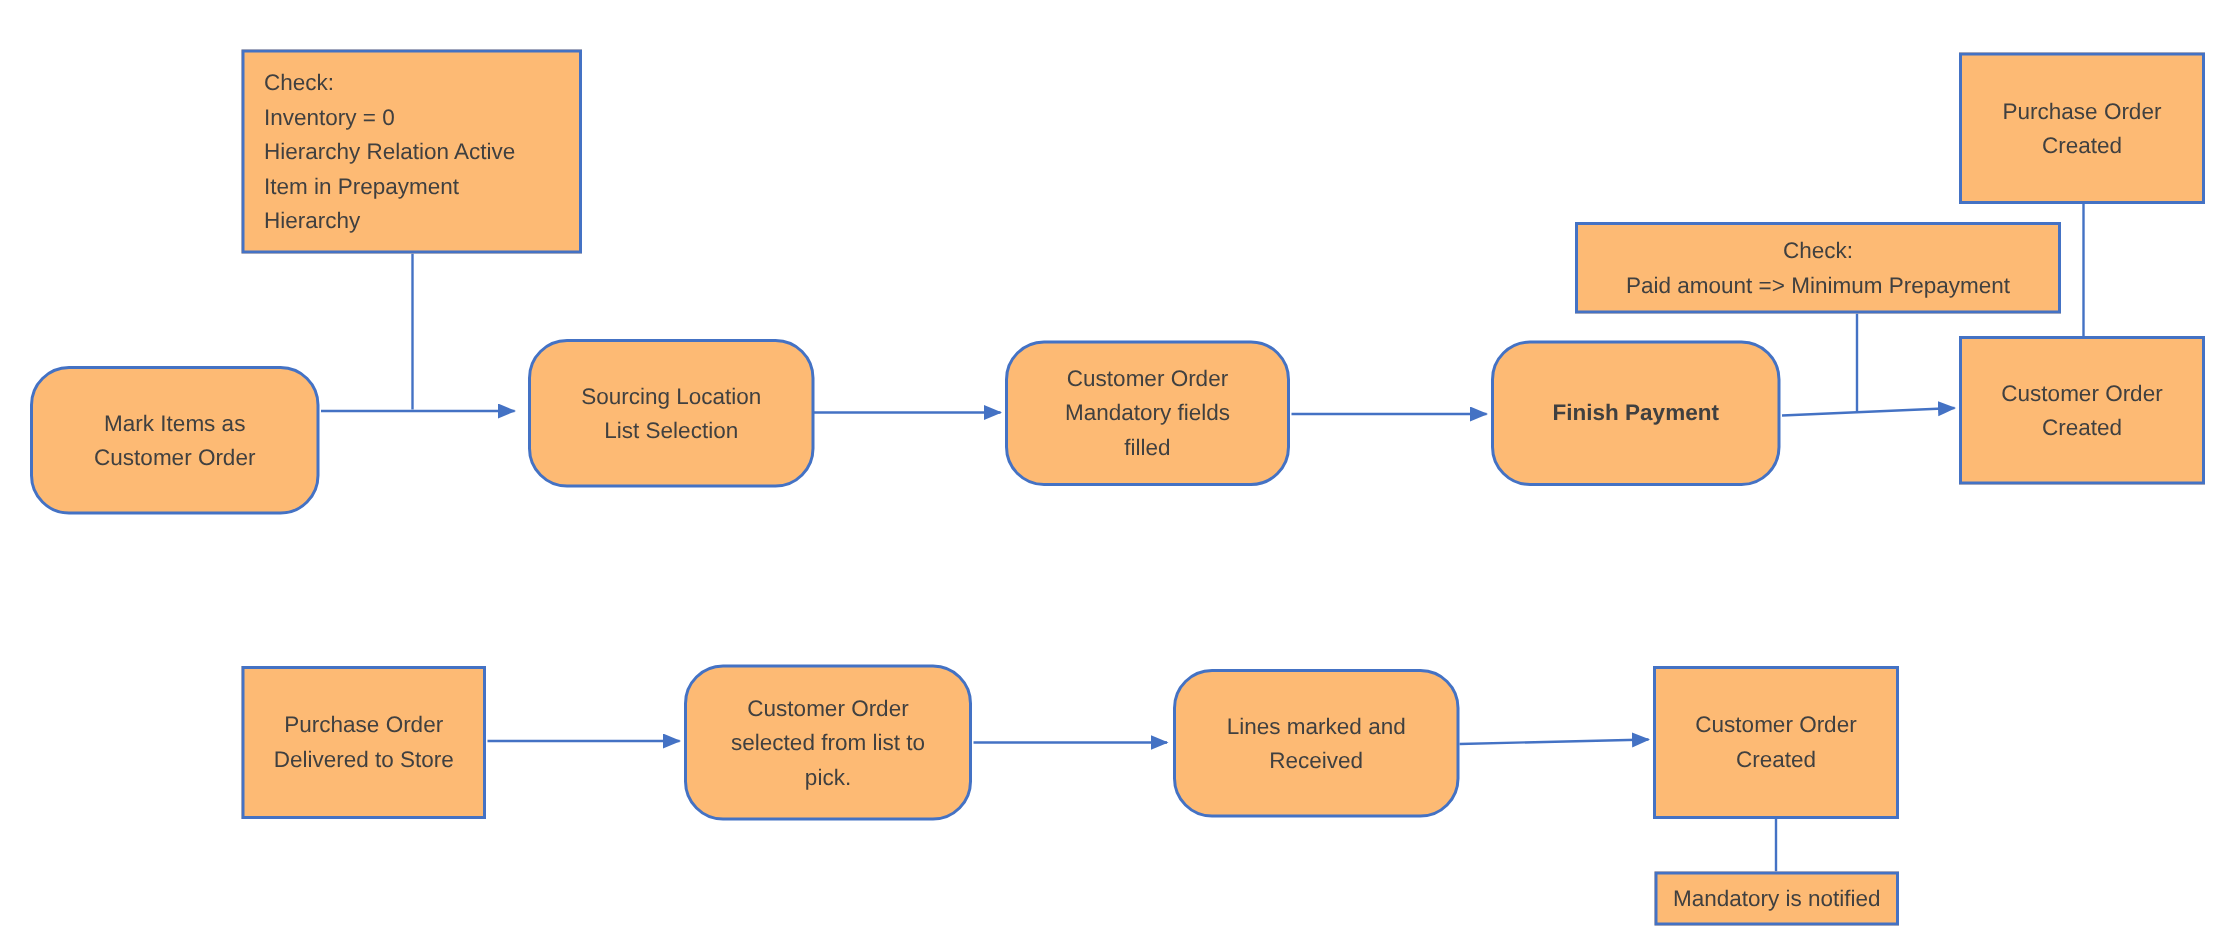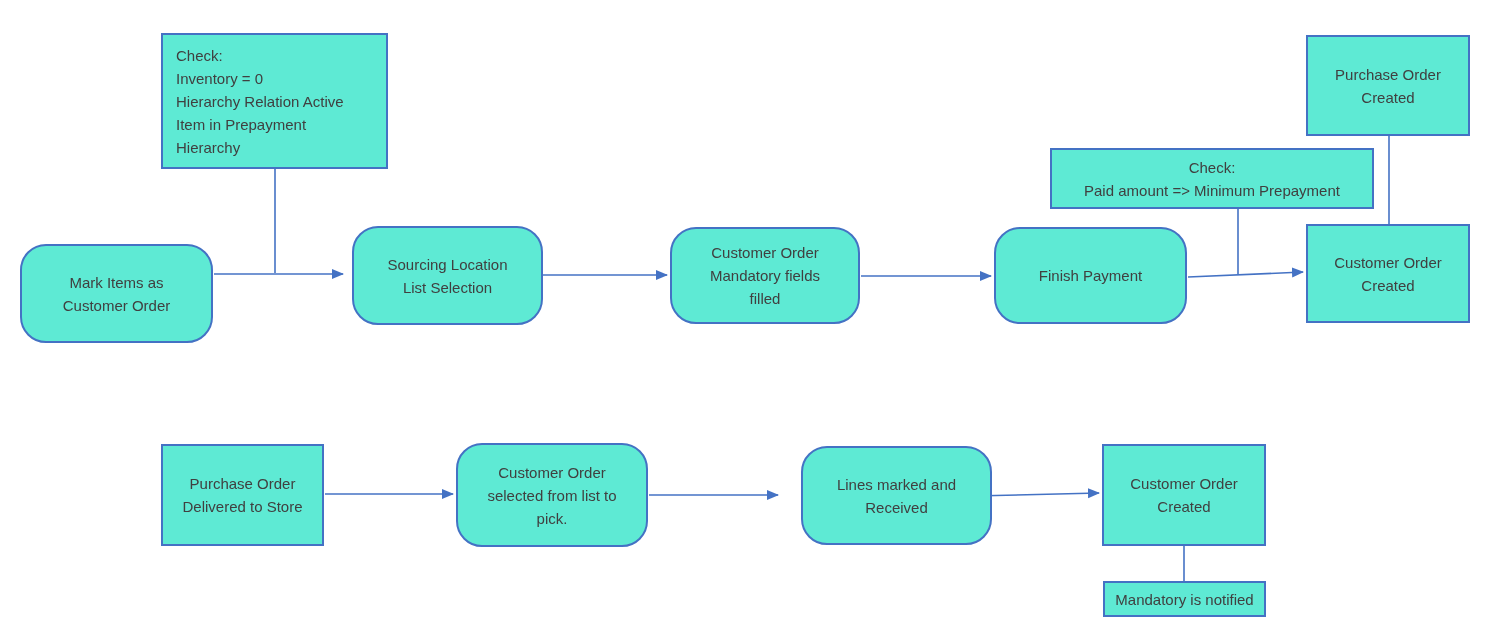--- a/index.html
+++ b/index.html
@@ -16,21 +16,21 @@
     overflow:hidden;
   }
   #edges-svg{
     position:absolute;
     left:0;top:0;
     width:1485px;height:632px;
   }
   .node{
     position:absolute;
     box-sizing:border-box;
-    background:#5eead4;
+    background:#fdba74;
     border:2px solid var(--accent);
     color:var(--ink);
     font-size:15px;
     line-height:23px;
     display:flex;
     align-items:center;
     justify-content:center;
     text-align:center;
     padding:16px 8px;
     white-space:pre-line;
@@ -79,31 +79,31 @@
   <div class="node rect align-left" style="left: 161px; top: 33px; width: 227px; height: 136px;"><span class="label">Check:
 Inventory = 0
 Hierarchy Relation Active
 Item in Prepayment
 Hierarchy</span></div>
   <div class="node rounded" style="left: 352px; top: 226px; width: 191px; height: 99px;"><span class="label">Sourcing Location
 List Selection</span></div>
   <div class="node rounded" style="left: 670px; top: 227px; width: 190px; height: 97px;"><span class="label">Customer Order
 Mandatory fields
 filled</span></div>
-  <div class="node rounded" style="left: 994px; top: 227px; width: 193px; height: 97px;"><span class="label">Finish Payment</span></div>
+  <div class="node rounded" style="left: 994px; top: 227px; width: 193px; height: 97px; font-weight: bold;"><span class="label">Finish Payment</span></div>
   <div class="node rect" style="left: 1050px; top: 148px; width: 324px; height: 61px;"><span class="label">Check:
 Paid amount =&gt; Minimum Prepayment</span></div>
   <div class="node rect" style="left: 1306px; top: 35px; width: 164px; height: 101px;"><span class="label">Purchase Order
 Created</span></div>
   <div class="node rect" style="left: 1306px; top: 224px; width: 164px; height: 99px;"><span class="label">Customer Order
 Created</span></div>
   <div class="node rect" style="left: 161px; top: 444px; width: 163px; height: 102px;"><span class="label">Purchase Order
 Delivered to Store</span></div>
   <div class="node rounded" style="left: 456px; top: 443px; width: 192px; height: 104px;"><span class="label">Customer Order
 selected from list to
 pick.</span></div>
-  <div class="node rounded" style="left: 801px; top: 446px; width: 191px; height: 99px;"><span class="label">Lines marked and
+  <div class="node rounded" style="left: 782px; top: 446px; width: 191px; height: 99px;"><span class="label">Lines marked and
 Received</span></div>
   <div class="node rect" style="left: 1102px; top: 444px; width: 164px; height: 102px;"><span class="label">Customer Order
 Created</span></div>
   <div class="node rect" style="left: 1103px; top: 581px; width: 163px; height: 31px;"><span class="label">Mandatory is notified</span></div>
 
 </div>
 
 </body></html>

